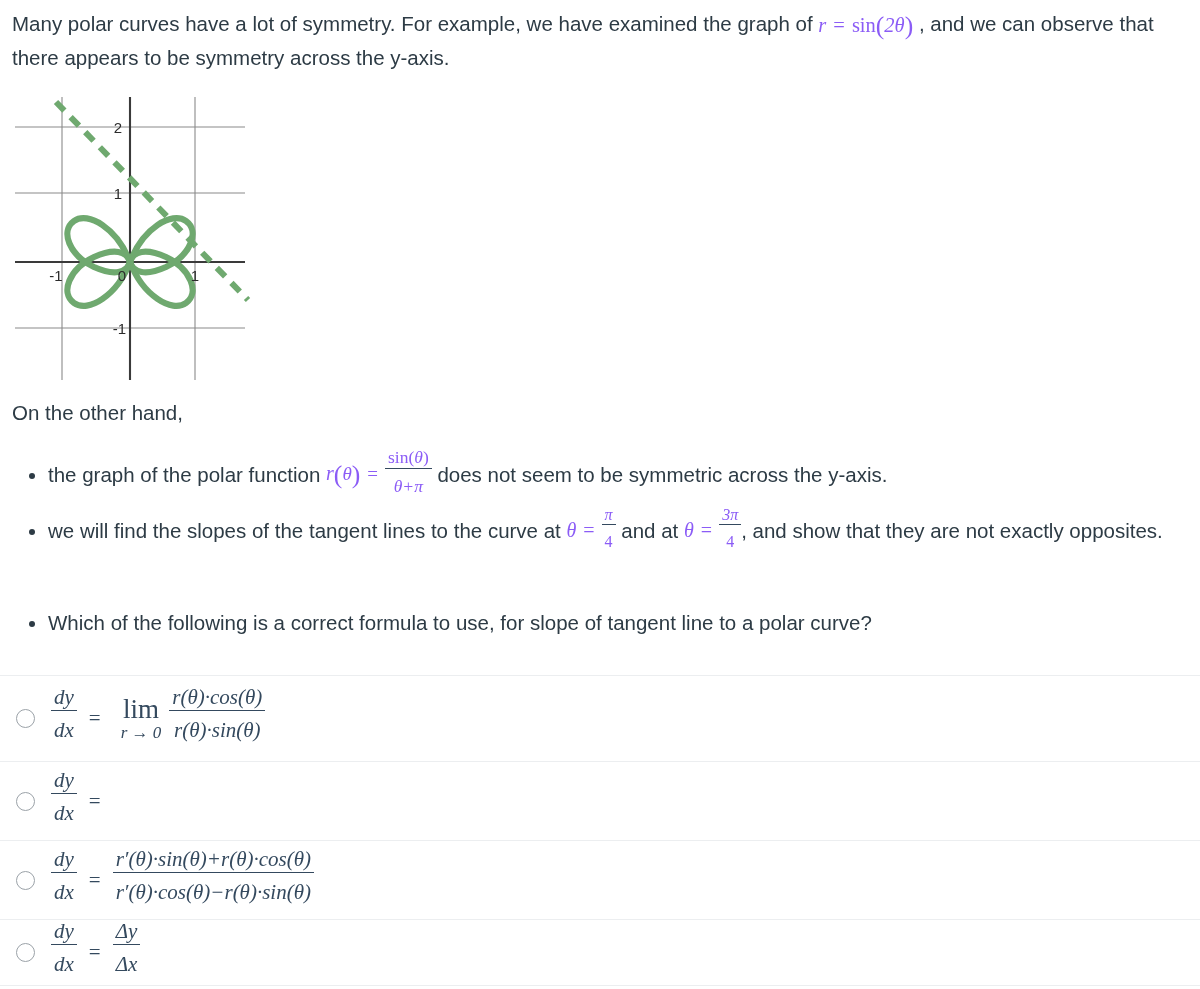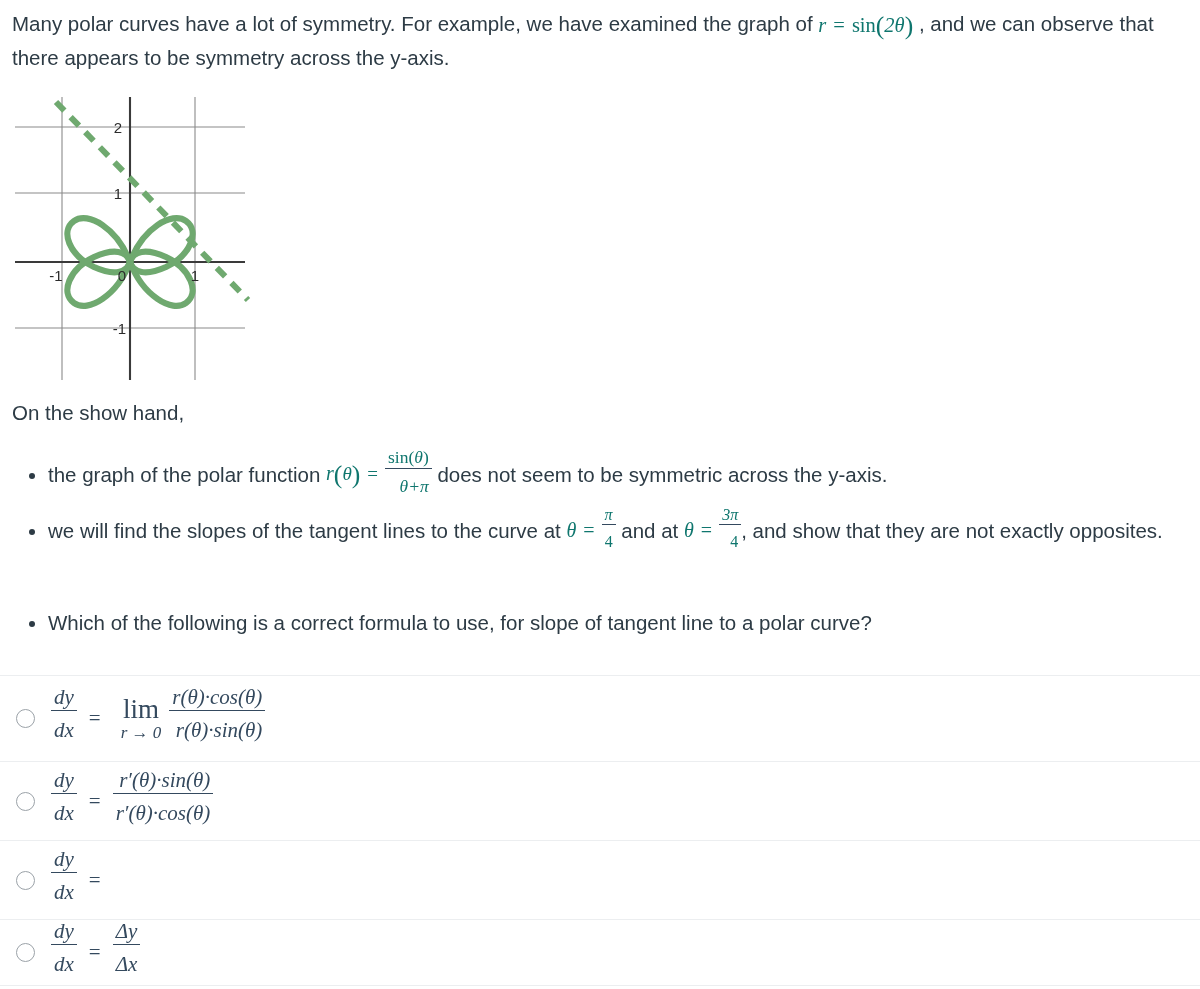--- a/index.html
+++ b/index.html
@@ -36,32 +36,32 @@
     left: 12px;
     top: 398px;
     font-size: 20.5px;
     line-height: 30px;
     color: #2d3b45;
   }
 
   
   .math {
     font-family: "Liberation Serif", serif;
-    color: #0f766e;
+    color: #8b5cf6;
     white-space: nowrap;
     display: inline-block;
     vertical-align: middle;
   }
   .mi { font-style: italic; }
   .mop { font-style: normal; }
   .mn { font-style: normal; }
   .frac {
     display: inline-block;
     vertical-align: middle;
-    text-align: right;
+    text-align: center;
     line-height: 1.12;
   }
   .frac > .num { display: block; padding: 0 3px; }
   .frac > .den {
     display: block;
     border-top: 1.3px solid #34495e;
     padding: 8px 3px;
   }
   .eqsign { padding: 0 7px; font-style: normal; }
 
@@ -182,21 +182,21 @@
         <text x="122" y="38" text-anchor="end">2</text>
         <text x="122" y="104" text-anchor="end">1</text>
         <text x="126" y="239" text-anchor="end">-1</text>
         <text x="56" y="186" text-anchor="middle">-1</text>
         <text x="122" y="186" text-anchor="middle">0</text>
         <text x="195" y="186" text-anchor="middle">1</text>
       </g>
     </svg>
   </div>
 
-  <div class="mid-text">On the show hand,</div>
+  <div class="mid-text">On the other hand,</div>
 
   <ul class="bullets">
 
     <li><span>the graph of the polar function </span><span class="math" style="font-size:19px;"><span class="mi" style="font-size:1.05em;">r</span><span style="font-size:1.35em;vertical-align:-0.1em;">(</span><span class="mi">θ</span><span style="font-size:1.35em;vertical-align:-0.1em;">)</span><span class="eqsign">=</span><span class="frac small-frac"><span class="num"><span class="mop">sin</span><span>(</span><span class="mi">θ</span><span>)</span></span><span class="den mi">θ+π</span></span></span><span> does not seem to be symmetric across the y-axis.</span></li>
 
     <li><span>we will find the slopes of the tangent lines to the curve at </span><span class="math" style="font-size:20px;"><span class="mi">θ</span><span class="eqsign">=</span><span class="frac" style="font-size:16px;"><span class="num mi">π</span><span class="den mn">4</span></span></span><span> and at </span><span class="math" style="font-size:20px;"><span class="mi">θ</span><span class="eqsign">=</span><span class="frac" style="font-size:16px;"><span class="num mi">3π</span><span class="den mn">4</span></span></span><span>, and show that they are not exactly opposites.</span></li>
   </ul>
 
   <ul class="q-bullet">
     <li><span>Which of the following is a correct formula to use, for slope of tangent line to a polar curve?</span></li>
@@ -224,35 +224,35 @@
     </div>
 
     <div class="option-row" style="height:79px;">
       <span class="radio"></span>
       <span class="opt-math">
         <span class="frac">
             <span class="num mi">dy</span>
             <span class="den mi">dx</span>
           </span>
         <span class="eqsign" style="padding:0 12px;">=</span>
+      </span>
+    </div>
+
+    <div class="option-row" style="height:79px;">
+      <span class="radio"></span>
+      <span class="opt-math">
+        <span class="frac">
+            <span class="num mi">dy</span>
+            <span class="den mi">dx</span>
+          </span>
+        <span class="eqsign" style="padding:0 12px;">=</span>
         <span class="frac small-frac">
-            <span class="num mi">r′(θ)·sin(θ)</span>
-            <span class="den mi">r′(θ)·cos(θ)</span>
-          </span>
-      </span>
-    </div>
-
-    <div class="option-row" style="height:79px;">
-      <span class="radio"></span>
-      <span class="opt-math">
-        <span class="frac">
-            <span class="num mi">dy</span>
-            <span class="den mi">dx</span>
-          </span>
-        <span class="eqsign" style="padding:0 12px;">=</span>
+            <span class="num mi">r′(θ)·sin(θ)+r(θ)·cos(θ)</span>
+            <span class="den mi">r′(θ)·cos(θ)−r(θ)·sin(θ)</span>
+          </span>
       </span>
     </div>
 
     <div class="option-row last" style="height:67px;">
       <span class="radio"></span>
       <span class="opt-math">
         <span class="frac">
             <span class="num mi">dy</span>
             <span class="den mi">dx</span>
           </span>

